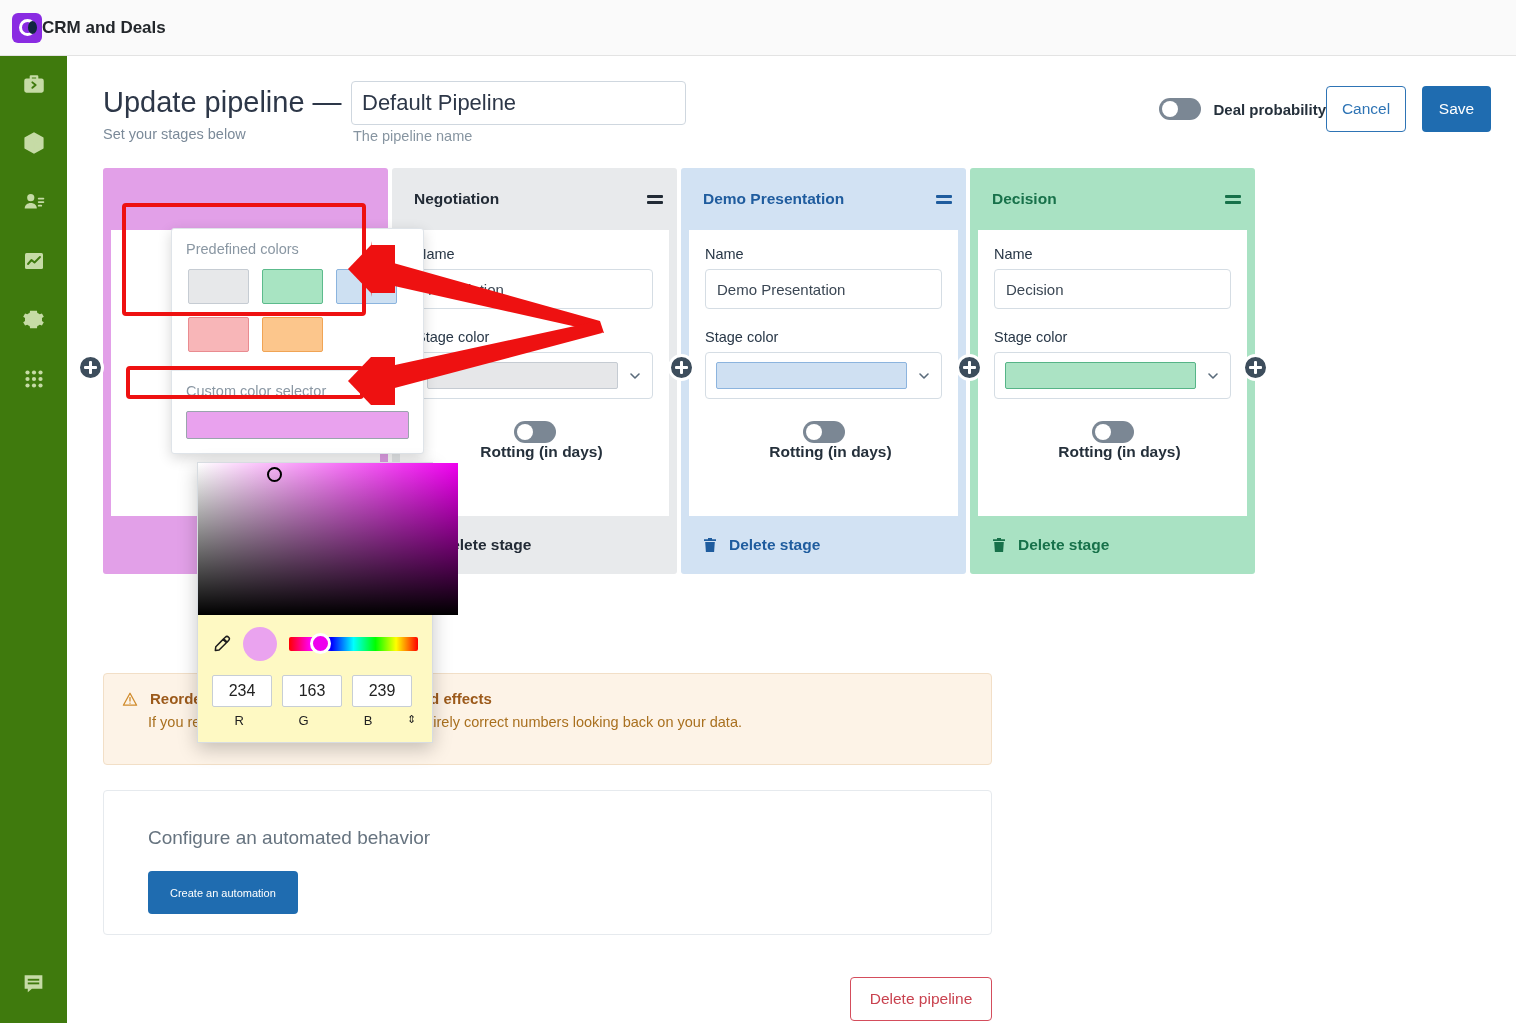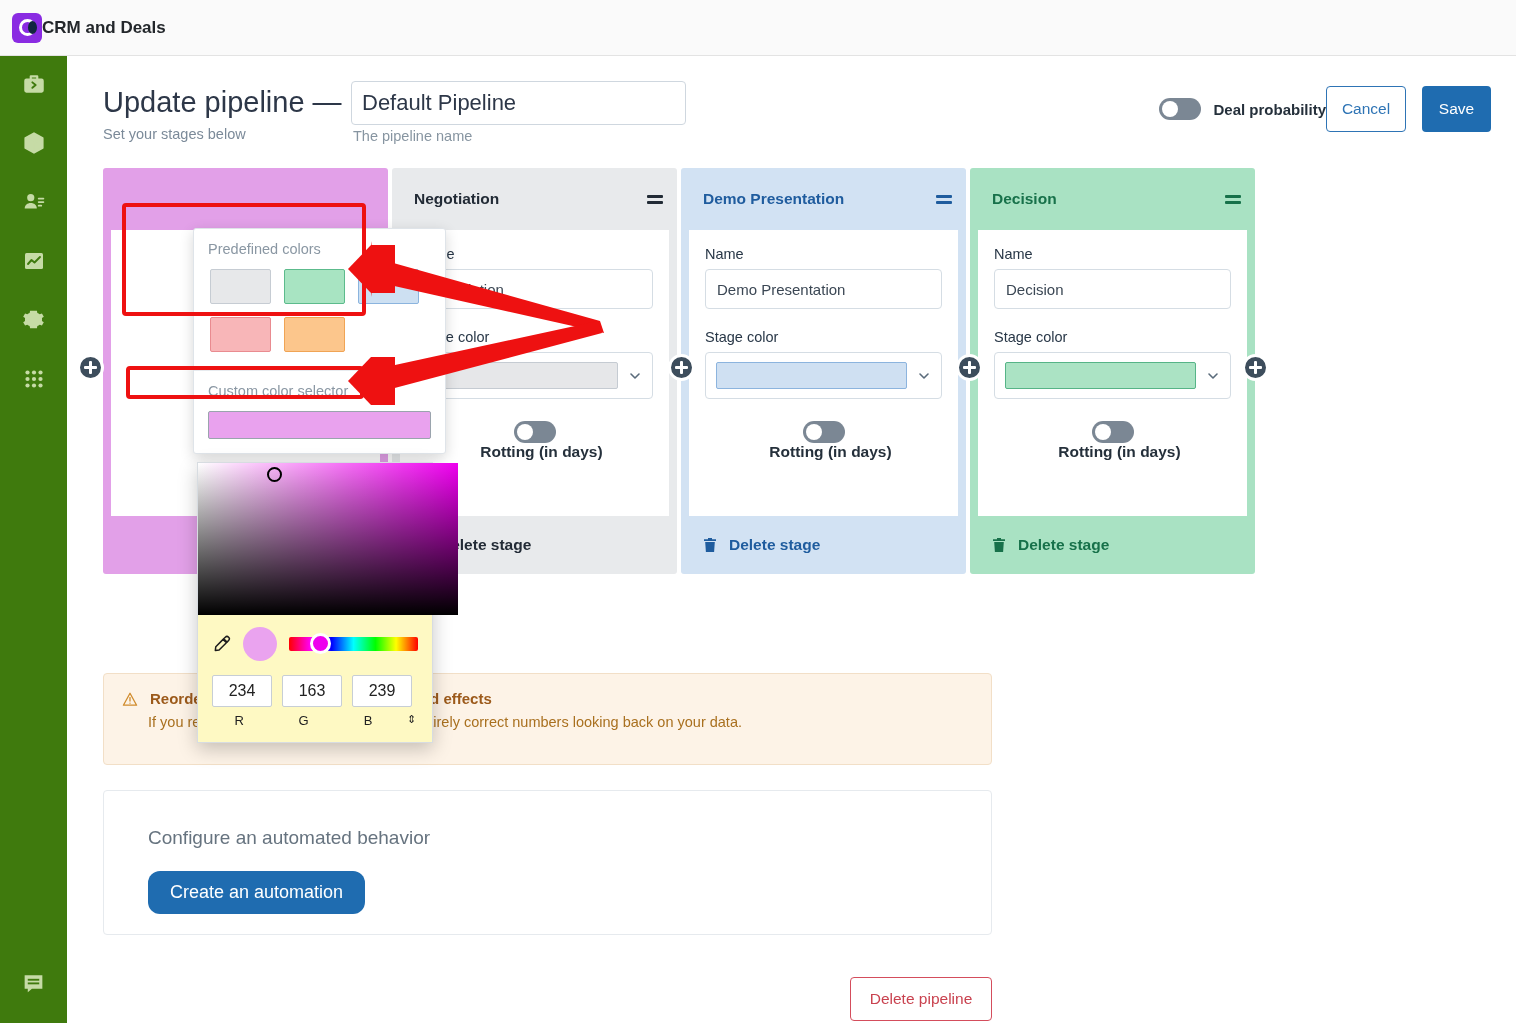--- a/index.html
+++ b/index.html
@@ -186,34 +186,34 @@
   .warn-ico svg { stroke: #d08b2c; fill: none; }
 
   
   .autobox {
     position: absolute; left: 36px; top: 734px; width: 889px; height: 145px;
     background: #fff; border: 1px solid #e6eaee; border-radius: 4px;
     padding: 36px 44px;
   }
   .autobox h4 { font-size: 19px; color: #66737f; font-weight: normal; margin-bottom: 22px; }
   .btn-automation {
-    height: 43px; padding: 0 22px; border: none; border-radius: 12px;
-    background: #1f6cb0; color: #fff; font-size: 18px; cursor: pointer;
+    height: 43px; padding: 0 22px; border: none; border-radius: 4px;
+    background: #1f6cb0; color: #fff; font-size: 11px; cursor: pointer;
     font-family: "Liberation Sans", sans-serif;
   }
   .btn-delpipe {
     position: absolute; left: 783px; top: 921px; width: 142px; height: 44px;
     border: 1px solid #d44d5c; border-radius: 4px; background: #fff;
     color: #c9424f; font-size: 15.5px; cursor: pointer;
     font-family: "Liberation Sans", sans-serif;
   }
 
   
   .cp-panel {
-    position: absolute; left: 126px; top: 172px; width: 253px;
+    position: absolute; left: 104px; top: 172px; width: 253px;
     background: #fff; border: 1px solid #dfe4e9; border-radius: 3px;
     box-shadow: 0 4px 14px rgba(0,0,0,.16); z-index: 20;
   }
   .cp-sec-label {
     font-size: 14.5px; color: #8a97a3; padding: 12px 14px 6px 14px;
   }
   .cp-swatches {
     display: flex; flex-wrap: wrap; gap: 13px; padding: 6px 16px 18px 16px;
   }
   .cp-sw { width: 61px; height: 35px; border-radius: 2px; cursor: pointer; }

